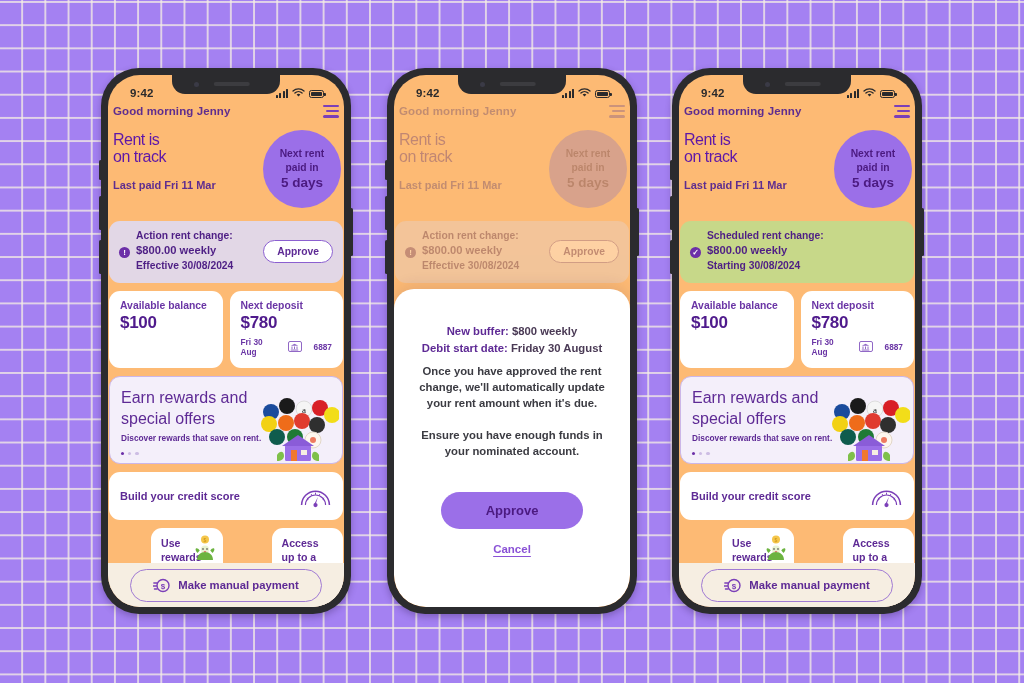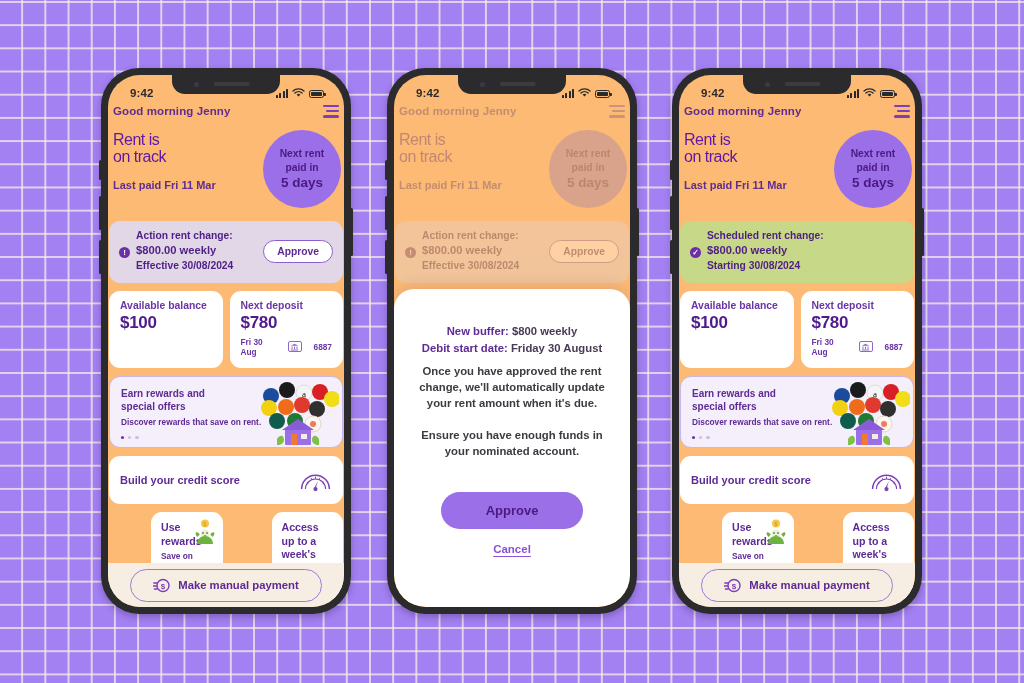--- a/index.html
+++ b/index.html
@@ -128,21 +128,21 @@
   .bankicon { width: 15px; height: 11px; border: 1.1px solid #9168c6; border-radius: 2px;
     position: relative; display: flex; align-items: center; justify-content: center; }
   .bankicon svg { width: 9px; height: 8px; }
 
   
   .promo {
     margin-top: 8px; background: #f4effa; border: 1.2px solid #cbb6e8;
     border-radius: 11px; padding: 10px 11px 8px 11px; position: relative;
     min-height: 68px; overflow: hidden;
   }
-  .promo h4 { font-size: 10px; color: #5e2a95; font-weight: 700; line-height: 1.33; max-width: 140px; }
+  .promo h4 { font-size: 16px; color: #5e2a95; font-weight: 400; line-height: 1.33; max-width: 140px; }
   .promo p { font-size: 8.3px; color: #5e2a95; font-weight: 600; margin-top: 4px; }
   .dots { display: flex; gap: 4px; margin-top: 9px; }
   .dots i { width: 3.2px; height: 3.2px; border-radius: 50%; background: #cdbde4; display: block; }
   .dots i.on { background: #6c2fa8; }
   .promo-art { position: absolute; right: 3px; bottom: 0; width: 82px; height: 66px; }
 
   
   .scorecard {
     margin-top: 8px; background: #fff; border-radius: 11px; padding: 12px 11px;
     display: flex; align-items: center; justify-content: space-between;

